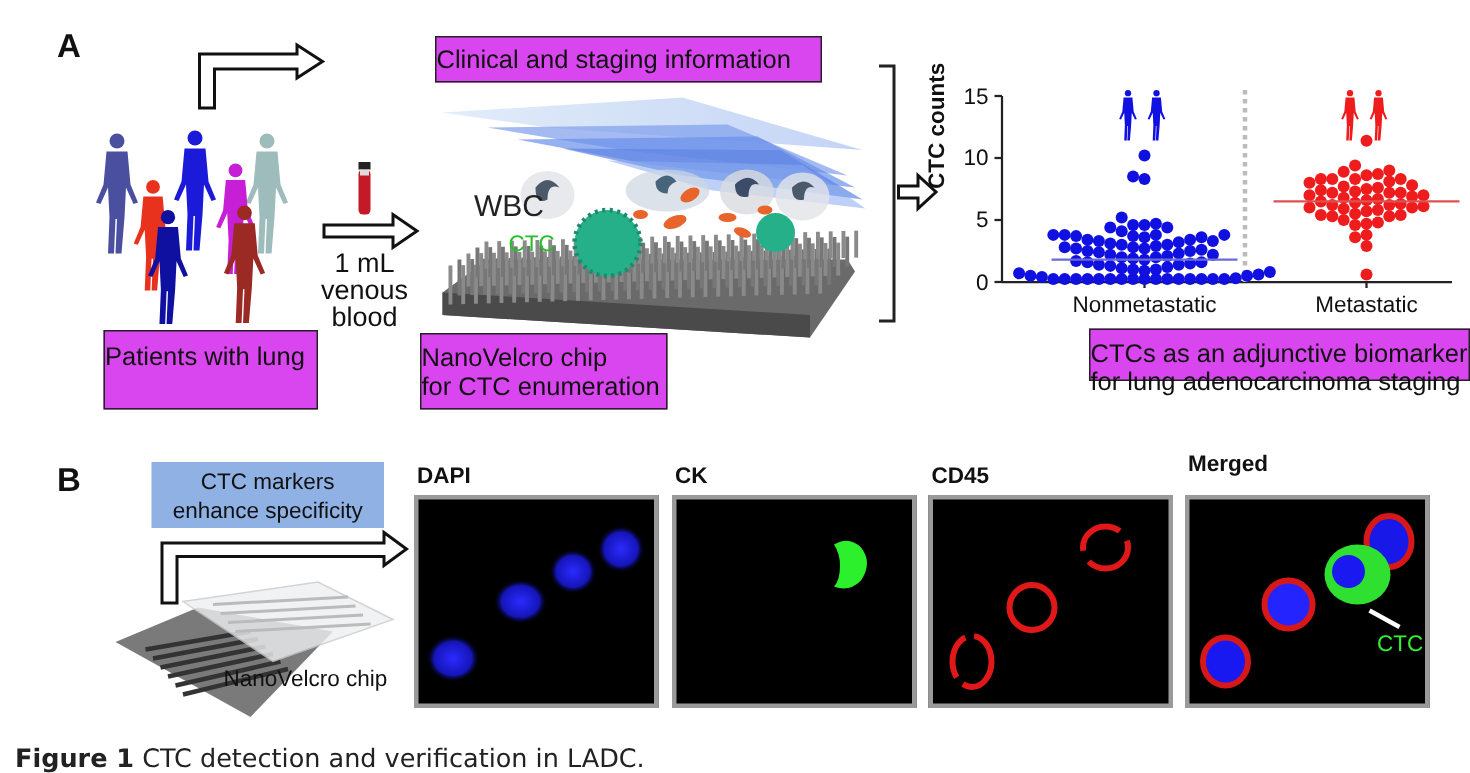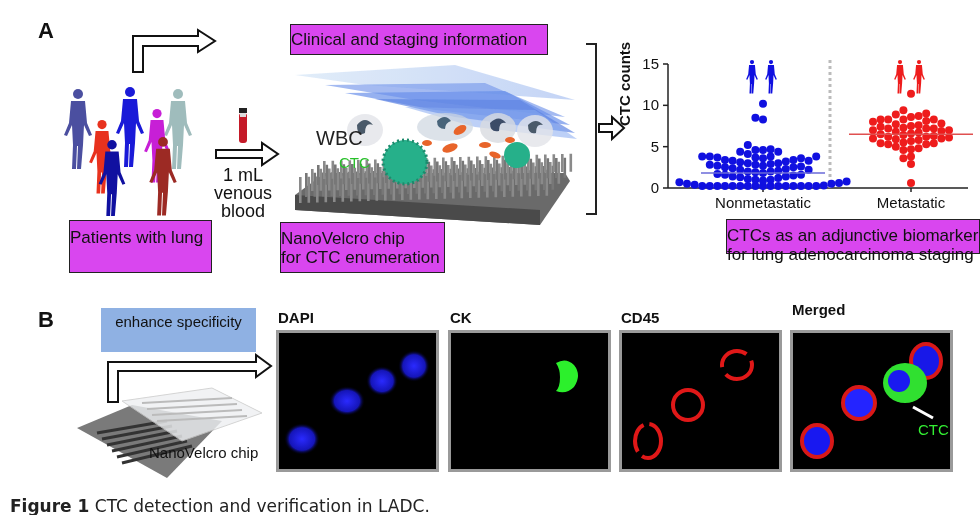--- a/index.html
+++ b/index.html
@@ -456,20 +456,21 @@
 <div class="abs" style="left:616px; top:126px; font-size:15px; font-weight:bold; transform:rotate(-90deg); transform-origin:left top; white-space:nowrap;">CTC counts</div>
 
 <div class="boxed" style="left:698px; top:219px; width:254px; height:35px; padding-top:6px;margin-left:28px;">
   <div>CTCs as an adjunctive biomarker</div>
   <div>for lung adenocarcinoma staging</div>
 </div>
 
 <div class="abs panel-label" style="left:38px; top:307px;">B</div>
 
 <div class="abs" style="left:101px; top:308px; width:155px; height:44px; background:#8fb1e3; text-align:center; font-size:15px; line-height:19px; padding-top:4px; box-sizing:border-box;">
+  <div>CTC markers</div>
   <div>enhance specificity</div>
 </div>
 
 <svg width="170" height="50" style="left:106px; top:354px;">
   <path d="M2,48 L2,8 L150,8 L150,1 L165,12 L150,23 L150,17 L12,17 L12,48 Z" fill="#fff" stroke="#111" stroke-width="2"></path>
 </svg>
 
 <svg width="200" height="90" style="left:72px; top:393px;">
   <polygon points="5,35 60,12 150,28 95,85" fill="#7a7a7a"></polygon>
   <g stroke="#333" stroke-width="3">

